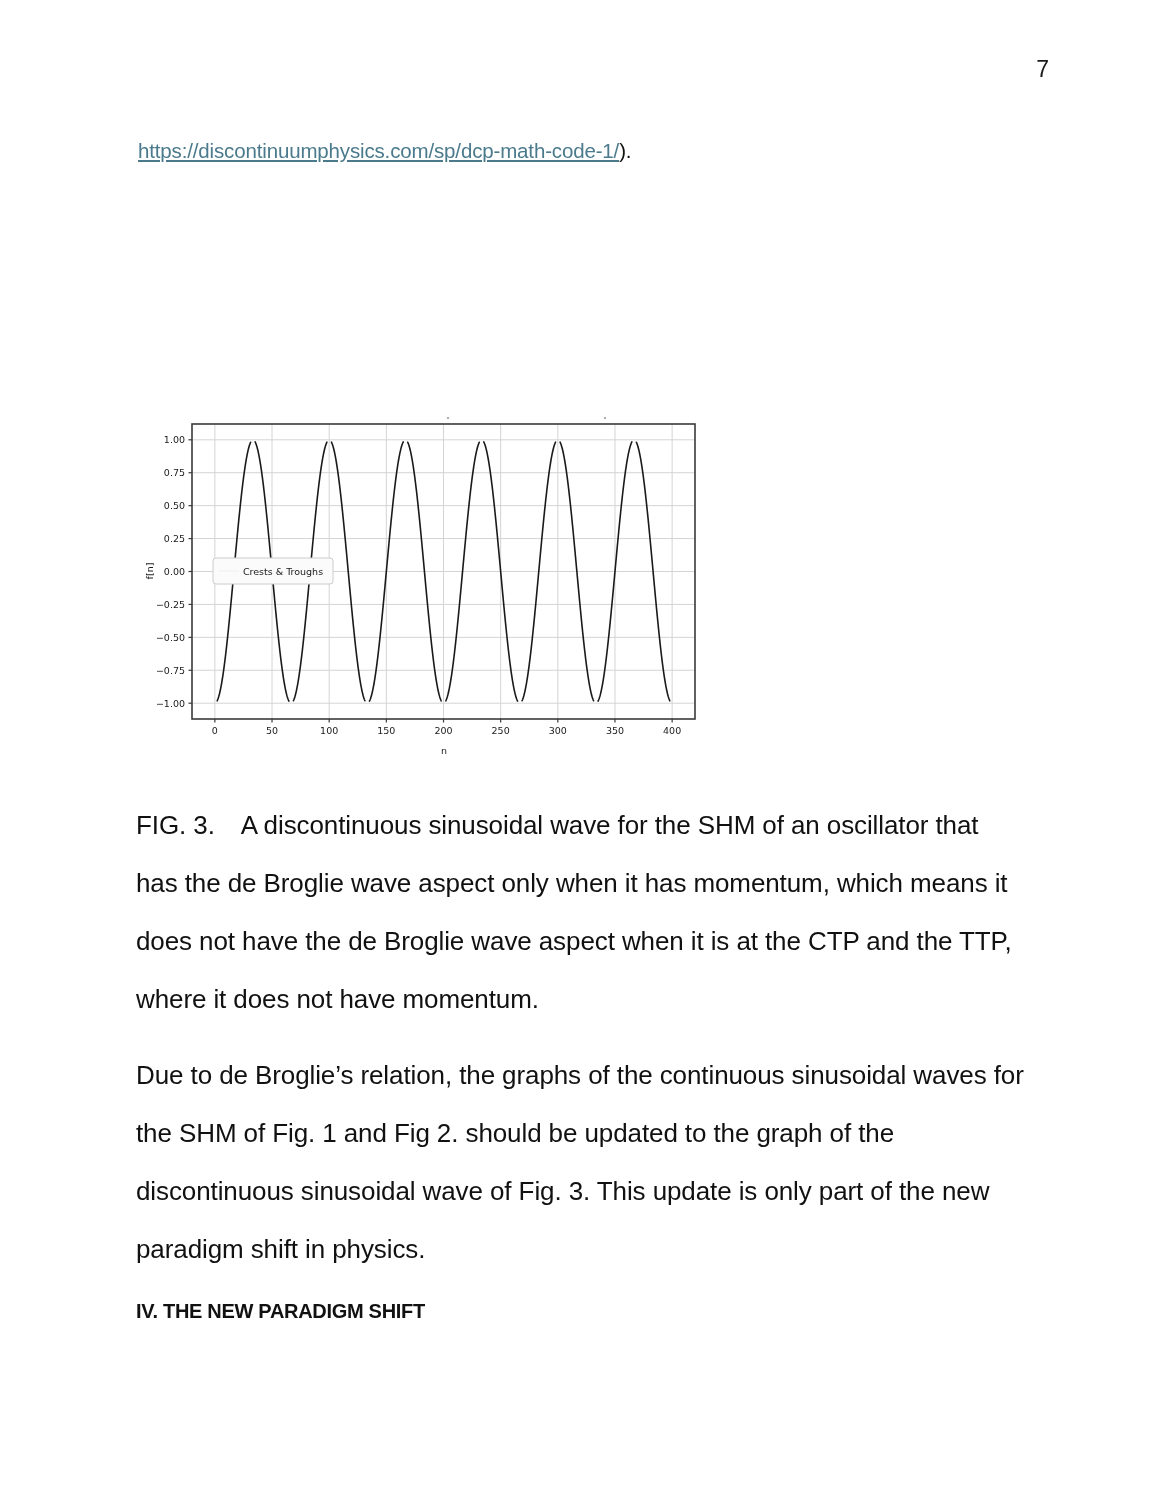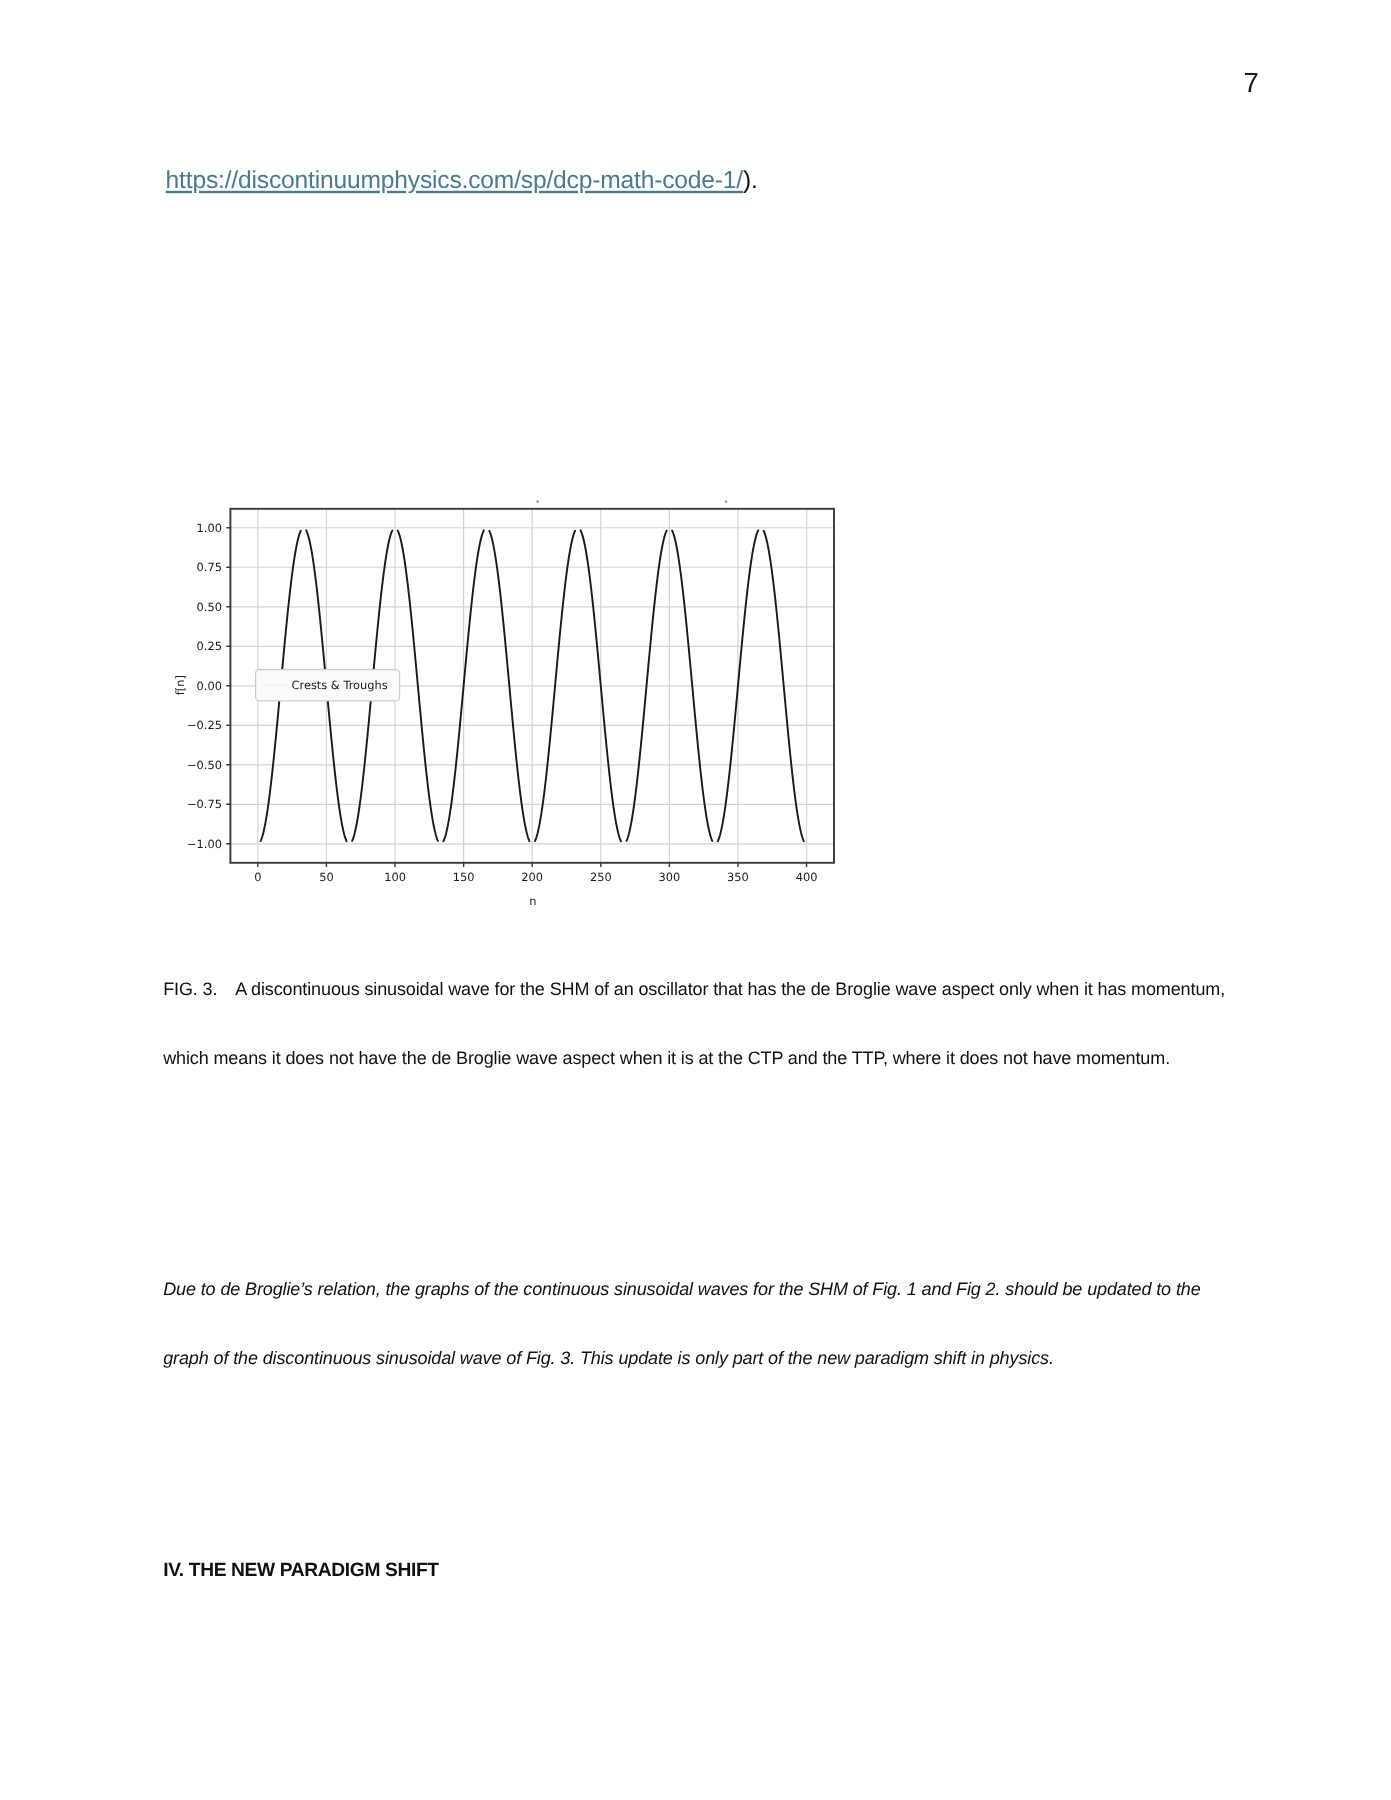--- a/index.html
+++ b/index.html
@@ -67,33 +67,33 @@
     width: 570px;
     height: 350px;
   }
   #chart-svg { display: block; }
 
   
   .body-block {
     position: absolute;
     left: 136px;
     width: 890px;
-    font-size: 15px;
+    font-size: 26px;
     line-height: 58px;
     color: #111111;
     letter-spacing: -0.1px;
   }
   #figure-caption { top: 796px; }
-  #paragraph-1 { top: 1046px; font-style: italic; }
+  #paragraph-1 { top: 1046px; }
 
   #section-heading {
     position: absolute;
     left: 136px;
     top: 1300px;
-    font-size: 16px;
+    font-size: 20px;
     font-weight: bold;
     color: #111111;
     letter-spacing: -0.3px;
   }
 </style>
 </head>
 <body>
 
 <div class="page">
 

